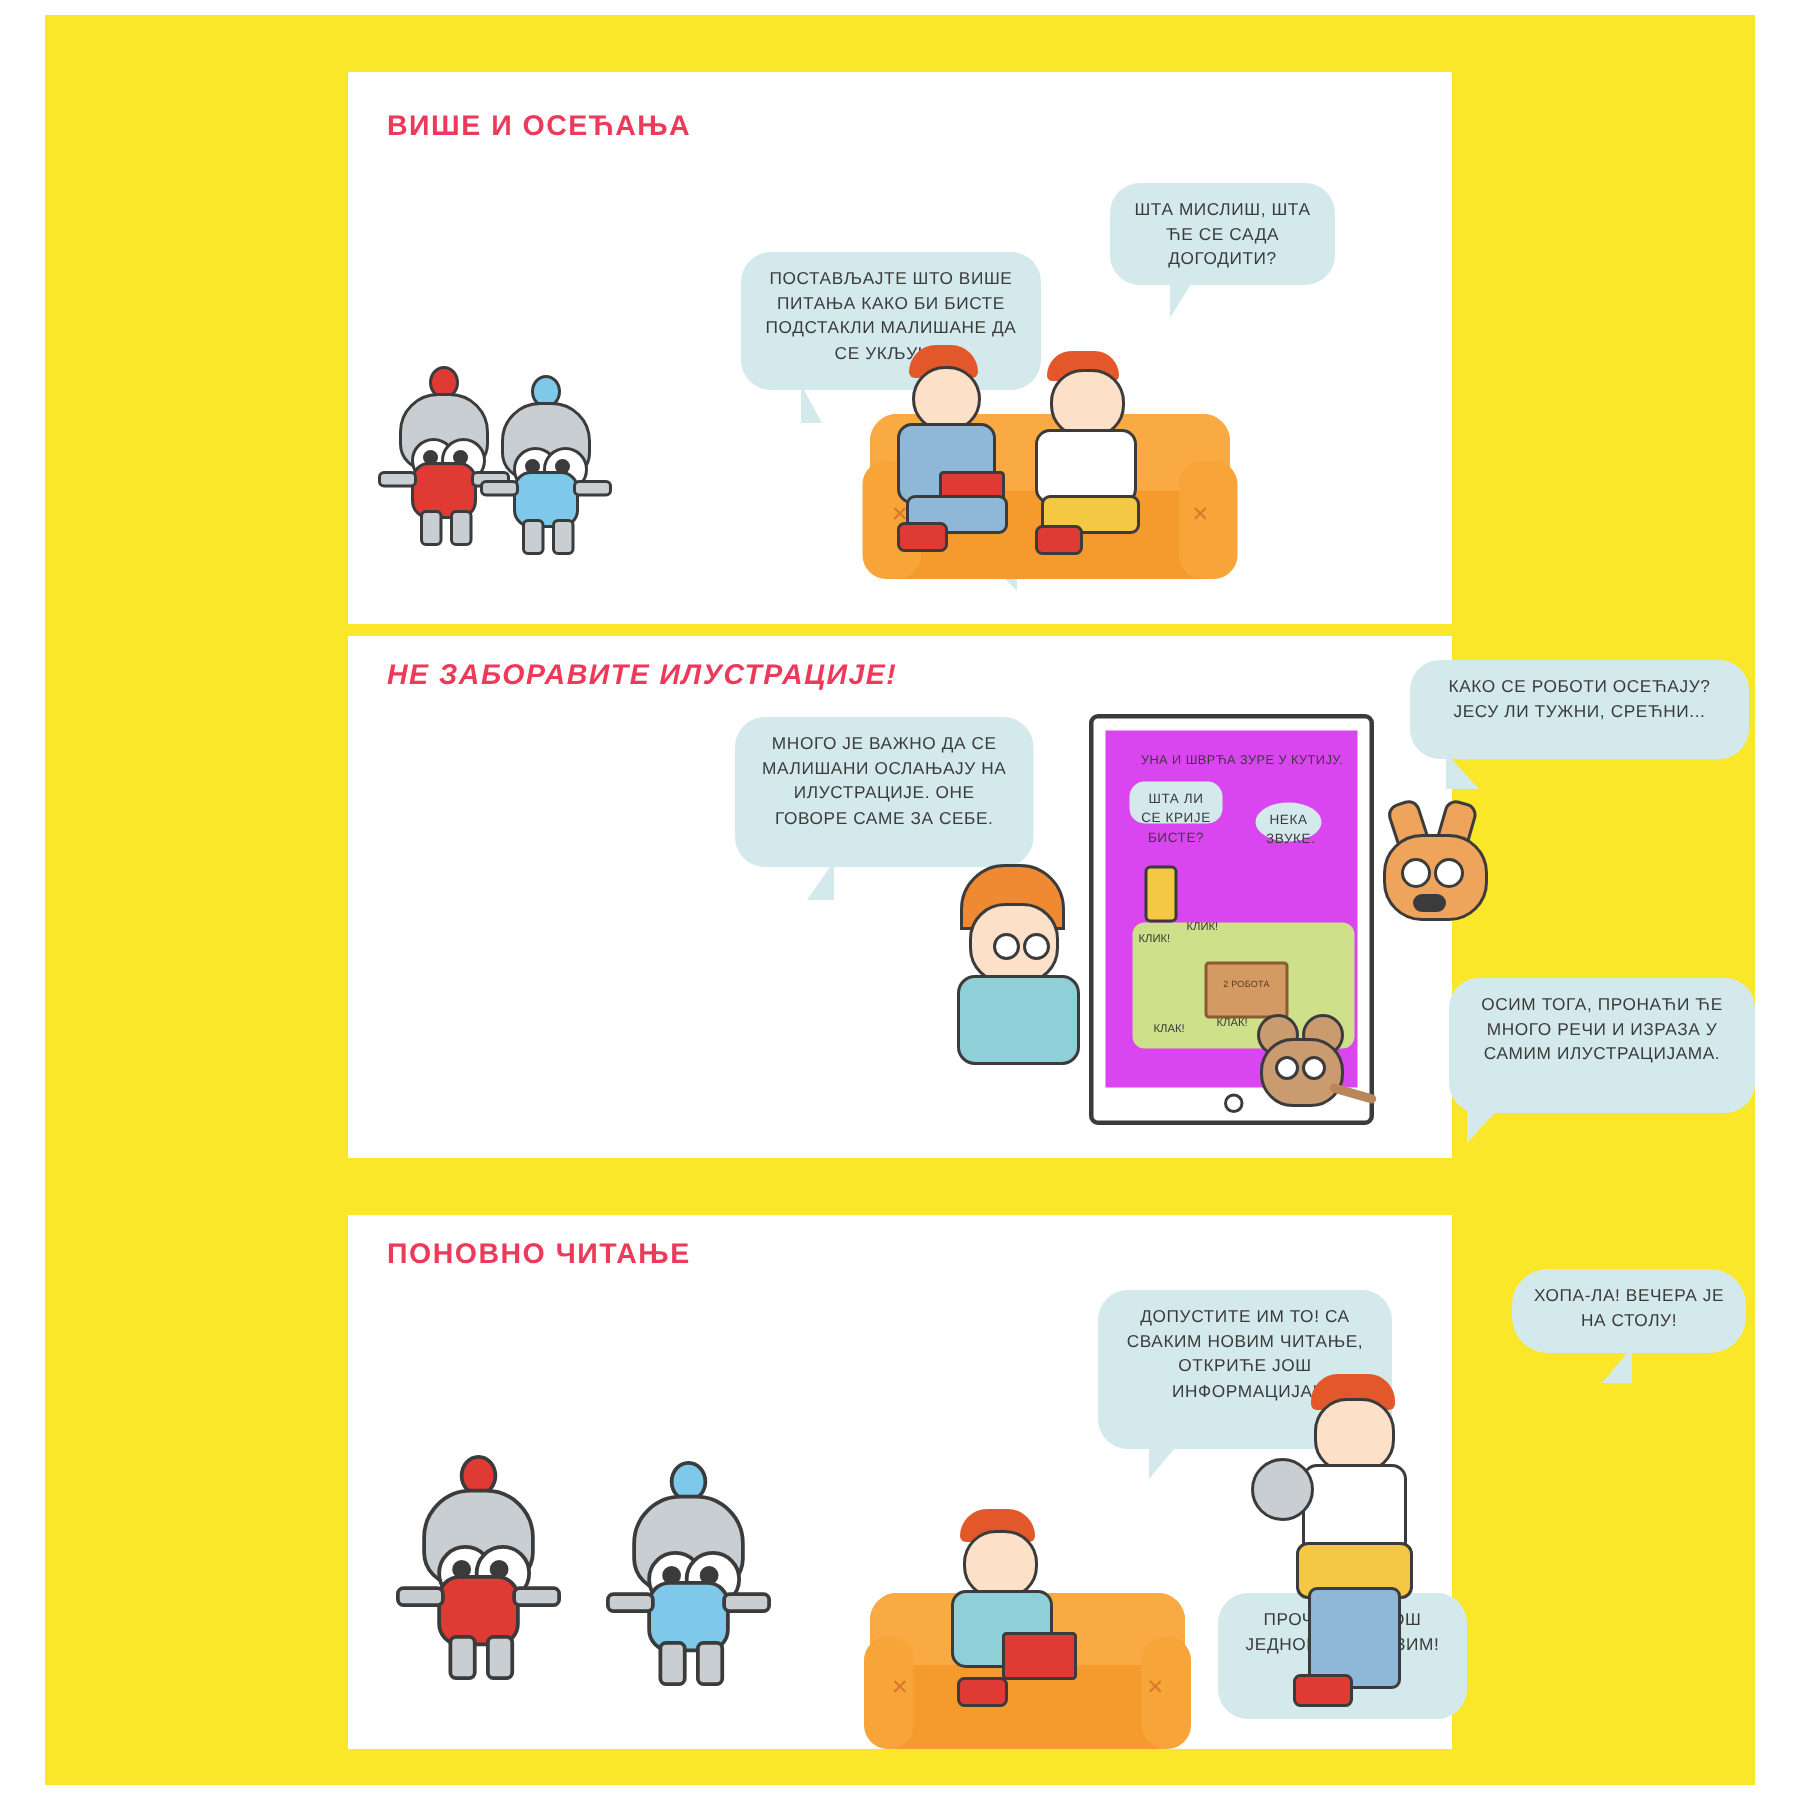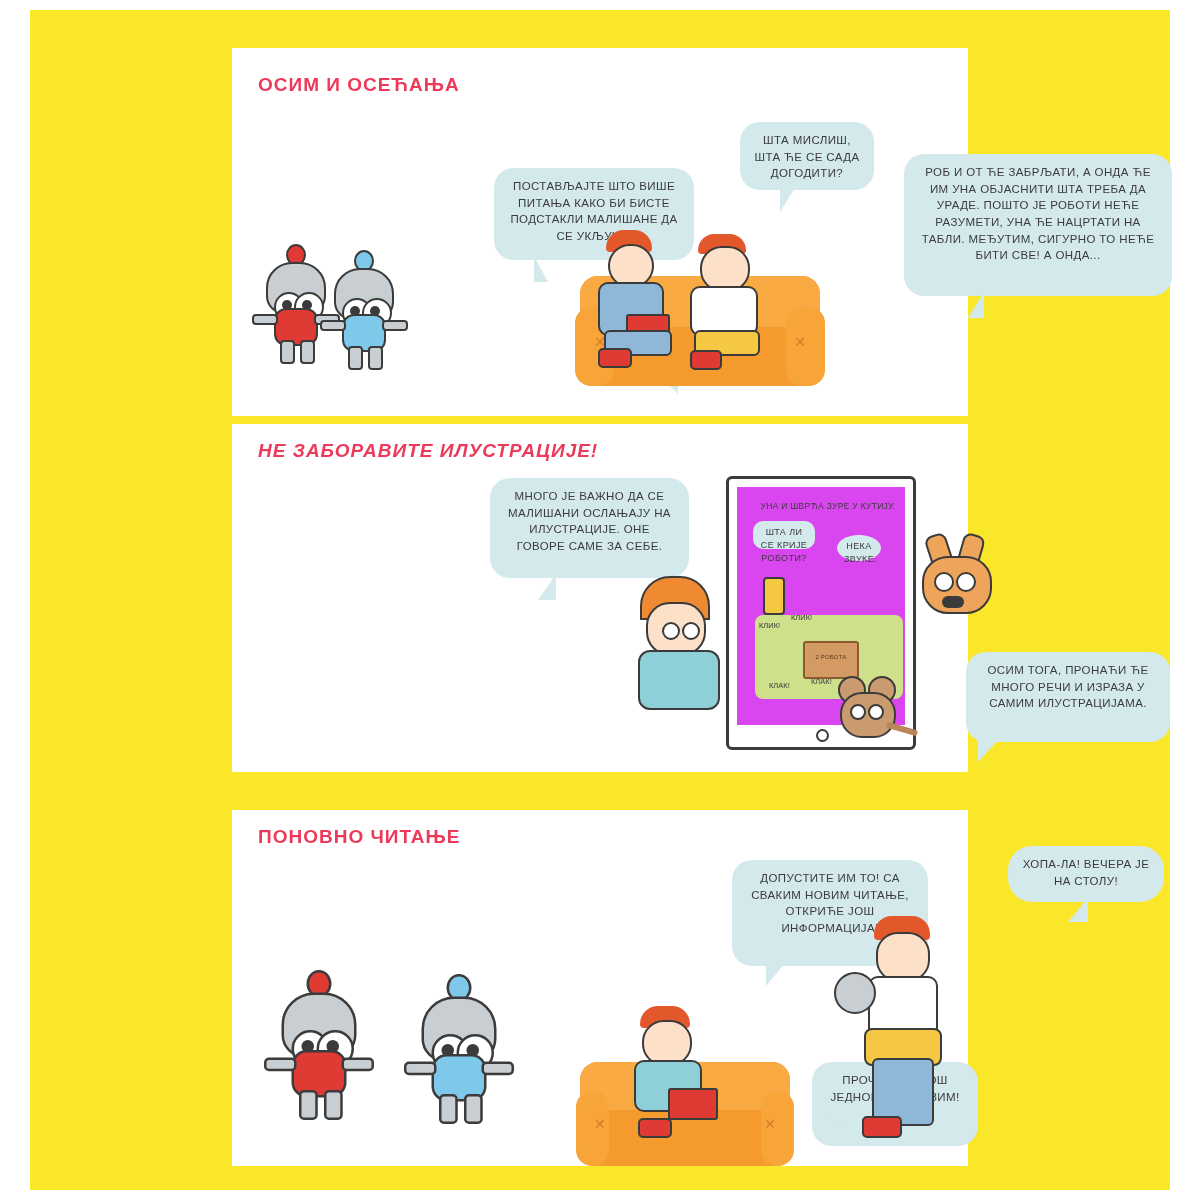--- a/index.html
+++ b/index.html
@@ -51,21 +51,21 @@
   .bubble.tiny{font-size:9px;border-radius:10px;padding:5px 7px;}
   .tail{
     position:absolute;
     width:0;height:0;
     border-style:solid;
   }
 
   
   #b1{left:262px;top:120px;width:200px;height:92px;}
   #b1 .t{border-width:0 14px 26px 0;border-color:transparent transparent #d4e9ec transparent;left:40px;top:88px;}
-  #b2{left:508px;top:74px;width:134px;height:68px;}
+  #b2{left:508px;top:74px;width:150px;height:68px;}
   #b2 .t{border-width:26px 16px 0 0;border-color:#d4e9ec transparent transparent transparent;left:40px;top:64px;}
   #b3{left:672px;top:106px;width:268px;height:142px;}
   #b3 .t{border-width:0 0 26px 16px;border-color:transparent transparent #d4e9ec transparent;left:64px;top:138px;}
   #b4{left:410px;top:246px;width:178px;height:82px;}
   #b4 .t{border-width:22px 0 0 22px;border-color:#d4e9ec transparent transparent transparent;left:14px;top:78px;}
 
   
   #b5{left:258px;top:54px;width:199px;height:100px;}
   #b5 .t{border-width:0 0 26px 18px;border-color:transparent transparent #d4e9ec transparent;left:48px;top:96px;}
   #b6{left:708px;top:16px;width:226px;height:66px;}
@@ -128,36 +128,32 @@
   .mouse{position:absolute;}
   .girl{position:absolute;}
 </style>
 </head>
 <body>
 
 <div class="page">
   <div class="yellow"></div>
 
   <div class="panel" id="panel1">
-    <div class="heading" id="h1">ОСИМ И ОСЕЋАЊА</div>
+    <div class="heading" id="h1">ВИШЕ И ОСЕЋАЊА</div>
 
     <div class="bubble small" id="b1">
       <span>ПОСТАВЉАЈТЕ ШТО ВИШЕ ПИТАЊА КАКО БИ БИСТЕ ПОДСТАКЛИ МАЛИШАНЕ ДА СЕ УКЉУЧЕ.</span>
       <span class="tail t"></span>
     </div>
 
     <div class="bubble small" id="b2">
       <span>ШТА МИСЛИШ, ШТА ЋЕ СЕ САДА ДОГОДИТИ?</span>
       <span class="tail t"></span>
     </div>
 
-    <div class="bubble small" id="b3">
-      <span>РОБ И ОТ ЋЕ ЗАБРЉАТИ, А ОНДА ЋЕ ИМ УНА ОБЈАСНИТИ ШТА ТРЕБА ДА УРАДЕ. ПОШТО ЈЕ РОБОТИ НЕЋЕ РАЗУМЕТИ, УНА ЋЕ НАЦРТАТИ НА ТАБЛИ. МЕЂУТИМ, СИГУРНО ТО НЕЋЕ БИТИ СВЕ! А ОНДА...</span>
-      <span class="tail t"></span>
-    </div>
 
     <div class="bubble small" id="b4">
       <span>НЕКА ПРЕДВИДЕ ДОГАЂАЈЕ И ПУСТЕ МАШТИ НА ВОЉУ!</span>
       <span class="tail t"></span>
     </div>
 
     <div class="robot" style="left:28px;top:196px;width:74px;height:120px;">
       <div class="antenna" style="background:#e03a34;border:2px solid #3b3b3b;"></div>
       <div class="head">
         <div class="eye" style="left:6px;">
@@ -218,31 +214,35 @@
     </div>
   </div>
 
   <div class="panel" id="panel2">
     <div class="heading" id="h2">НЕ ЗАБОРАВИТЕ ИЛУСТРАЦИЈЕ!</div>
 
     <div class="bubble small" id="b5">
       <span>МНОГО ЈЕ ВАЖНО ДА СЕ МАЛИШАНИ ОСЛАЊАЈУ НА ИЛУСТРАЦИЈЕ. ОНЕ ГОВОРЕ САМЕ ЗА СЕБЕ.</span>
       <span class="tail t"></span>
     </div>
+    <div class="bubble small" id="b6">
+      <span>КАКО СЕ РОБОТИ ОСЕЋАЈУ? ЈЕСУ ЛИ ТУЖНИ, СРЕЋНИ...</span>
+      <span class="tail t"></span>
+    </div>
     <div class="bubble small" id="b8">
       <span>ОСИМ ТОГА, ПРОНАЋИ ЋЕ МНОГО РЕЧИ И ИЗРАЗА У САМИМ ИЛУСТРАЦИЈАМА.</span>
       <span class="tail t"></span>
     </div>
 
     <div class="tablet">
       <div class="screen">
         <div class="tcap">УНА И ШВРЋА ЗУРЕ У КУТИЈУ.</div>
 
         <div class="bubble tiny" style="left:16px;top:34px;width:62px;height:28px;">
-          <span>ШТА ЛИ СЕ КРИЈЕ РОБОТИ?</span>
+          <span>ШТА ЛИ СЕ КРИЈЕ БИСТЕ?</span>
         </div>
 
         <div class="bubble tiny" style="left:100px;top:48px;width:44px;height:26px;border-radius:50%;">
           <span>НЕКА ЗВУКЕ.</span>
         </div>
 
         <div class="grassbox">
           <div class="boxfig">
             <div class="lbl">2 РОБОТА</div>
           </div>

